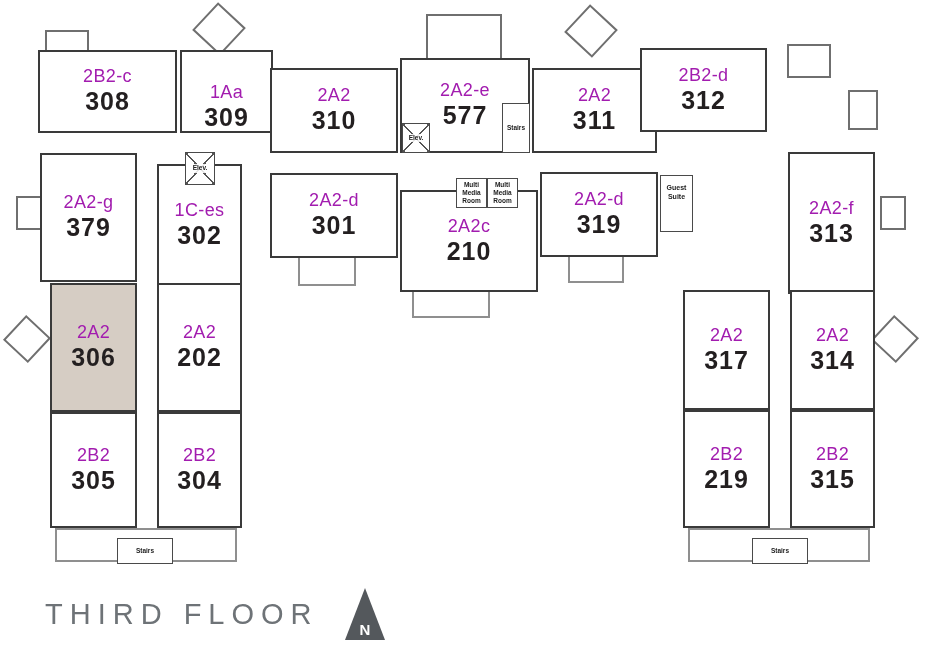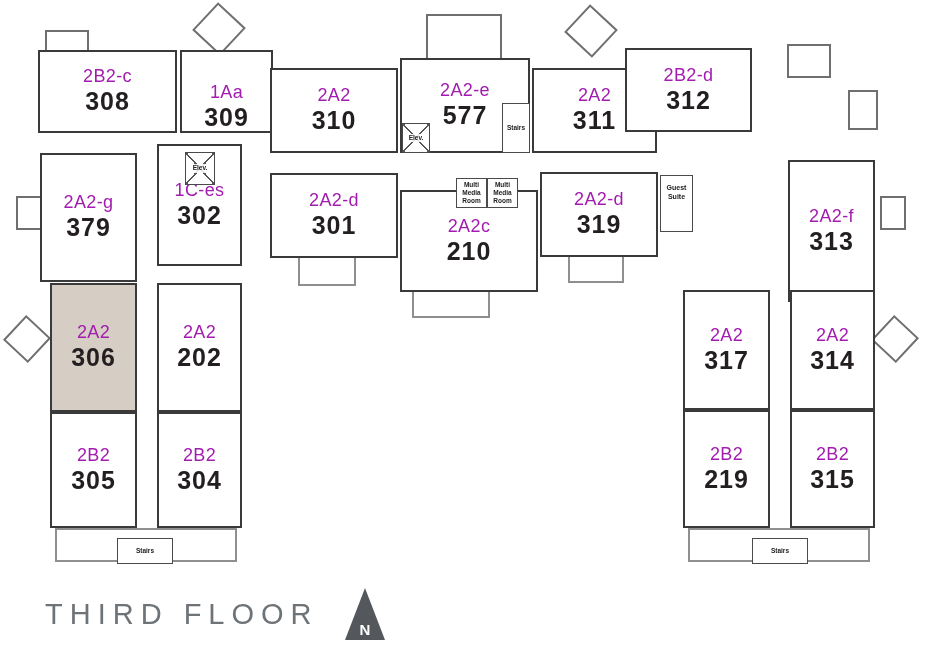--- a/index.html
+++ b/index.html
@@ -102,45 +102,45 @@
       <div class="unum">310</div>
     </div>
     <div class="unit" style="left: 400px; top: 58px; width: 130px; height: 95px;">
       <div class="utype">2A2-e</div>
       <div class="unum">577</div>
     </div>
     <div class="unit" style="left: 532px; top: 68px; width: 125px; height: 85px;">
       <div class="utype">2A2</div>
       <div class="unum">311</div>
     </div>
-    <div class="unit" style="left: 625px; top: 48px; width: 127px; height: 84px;">
+    <div class="unit" style="left: 640px; top: 48px; width: 127px; height: 84px;">
       <div class="utype">2B2-d</div>
       <div class="unum">312</div>
     </div>
     <div class="unit" style="left: 40px; top: 153px; width: 97px; height: 129px;">
       <div class="utype">2A2-g</div>
       <div class="unum">379</div>
     </div>
-    <div class="unit" style="left: 157px; top: 144px; width: 85px; height: 122px;">
+    <div class="unit" style="left: 157px; top: 164px; width: 85px; height: 122px;">
       <div class="utype">1C-es</div>
       <div class="unum">302</div>
     </div>
     <div class="unit" style="left: 270px; top: 173px; width: 128px; height: 85px;">
       <div class="utype">2A2-d</div>
       <div class="unum">301</div>
     </div>
     <div class="unit" style="left: 400px; top: 190px; width: 138px; height: 102px;">
       <div class="utype">2A2c</div>
       <div class="unum">210</div>
     </div>
     <div class="unit" style="left: 540px; top: 172px; width: 118px; height: 85px;">
       <div class="utype">2A2-d</div>
       <div class="unum">319</div>
     </div>
-    <div class="unit" style="left: 788px; top: 160px; width: 87px; height: 142px;">
+    <div class="unit" style="left: 788px; top: 152px; width: 87px; height: 142px;">
       <div class="utype">2A2-f</div>
       <div class="unum">313</div>
     </div>
     <div class="unit highlight" style="left: 50px; top: 283px; width: 87px; height: 129px;">
       <div class="utype">2A2</div>
       <div class="unum">306</div>
     </div>
     <div class="unit" style="left: 157px; top: 283px; width: 85px; height: 129px;">
       <div class="utype">2A2</div>
       <div class="unum">202</div>

